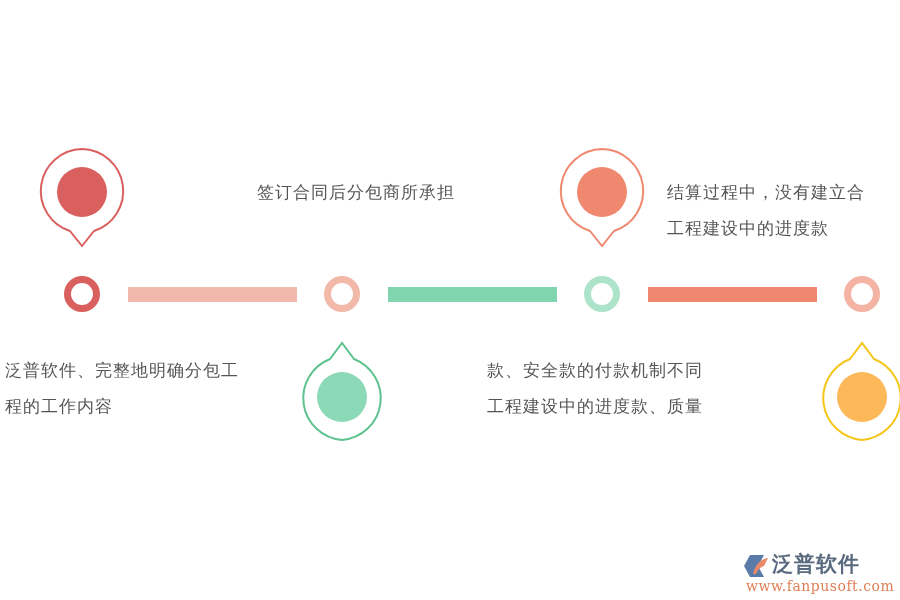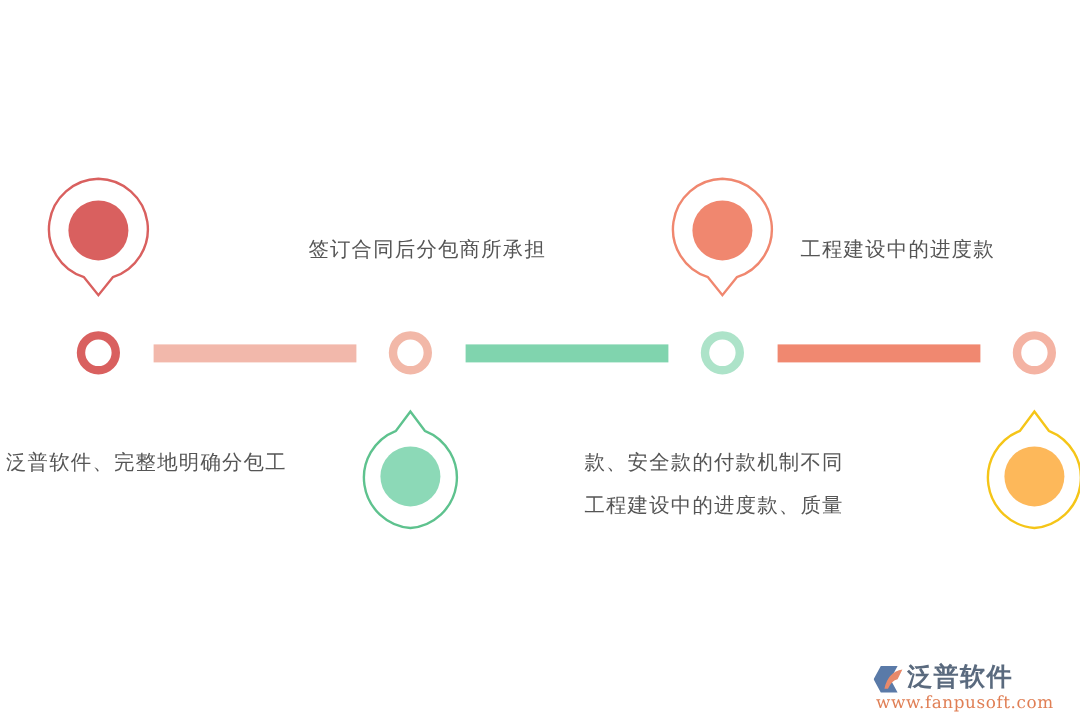--- a/index.html
+++ b/index.html
@@ -8,23 +8,23 @@
     background: #ffffff;
     font-family: "DejaVu Sans", "Liberation Sans", sans-serif;
   }
   .abs { position: absolute; }
   .pin { position: absolute; width: 92px; height: 100px; }
   .pin svg { display: block; }
   .node { position: absolute; width: 36px; height: 36px; box-sizing: border-box; border-radius: 50%; border-width: 7px; border-style: solid; background: #fff; }
   .bar { position: absolute; height: 15px; }
   .txt {
     position: absolute; color: #555555; font-size: 17px; line-height: 36px;
-    letter-spacing: 1px; white-space: nowrap; margin-top: 16px;
+    letter-spacing: 1px; white-space: nowrap;
   }
-  .logo { position: absolute; left: 728px; top: 552px; width: 125px; height: 40px; }
+  .logo { position: absolute; left: 744px; top: 552px; width: 125px; height: 40px; }
   .logo-name { position: absolute; left: 28px; top: -2px; font-size: 21px; color: #5a6a7e; letter-spacing: 1px; font-weight: bold; }
   .logo-url { position: absolute; left: 2px; top: 26px; font-size: 14px; color: #e07f55; font-family: "DejaVu Serif", "Liberation Serif", serif; letter-spacing: 0.5px; }
 </style>
 </head>
 <body>
 
 <div class="bar" style="left:128px; top:287px; width:169px; background:#f2b8ab;"></div>
 <div class="bar" style="left:388px; top:287px; width:169px; background:#80d4ae;"></div>
 <div class="bar" style="left:648px; top:287px; width:169px; background:#f08870;"></div>
 
@@ -56,32 +56,34 @@
 
 <div class="pin" style="left:816px; top:340px;">
   <svg width="92" height="104" viewBox="0 0 92 104">
     <path d="M46 100 A42 42 0 0 1 34 19 L46 3 L58 19 A42 42 0 0 1 46 100 Z" fill="#fff" stroke="#f5c518" stroke-width="2"></path>
     <circle cx="46" cy="57" r="25" fill="#fdb85a"></circle>
   </svg>
 </div>
 
 <div class="txt" style="left:5px; top:352px;">
   <div>泛普软件、完整地明确分包工</div>
+  <div>程的工作内容</div>
 </div>
 
 <div class="txt" style="left:257px; top:174px;">
   <div>签订合同后分包商所承担</div>
 </div>
 
 <div class="txt" style="left:487px; top:352px;">
   <div>款、安全款的付款机制不同</div>
   <div>工程建设中的进度款、质量</div>
 </div>
 
 <div class="txt" style="left:667px; top:174px;">
+  <div>结算过程中，没有建立合</div>
   <div>工程建设中的进度款</div>
 </div>
 
 <div class="logo">
   <svg class="abs" style="left:0; top:2px;" width="26" height="24" viewBox="0 0 26 24">
     <path d="M6 1 L20 1 L14 12 L20 23 L6 23 L0 12 Z" fill="#5a7aa8"></path>
     <path d="M9 20 Q12 6 24 4 L20 12 Q15 13 12 20 Z" fill="#e8896a"></path>
   </svg>
   <span class="logo-name">泛普软件</span>
   <span class="logo-url">www.fanpusoft.com</span>

